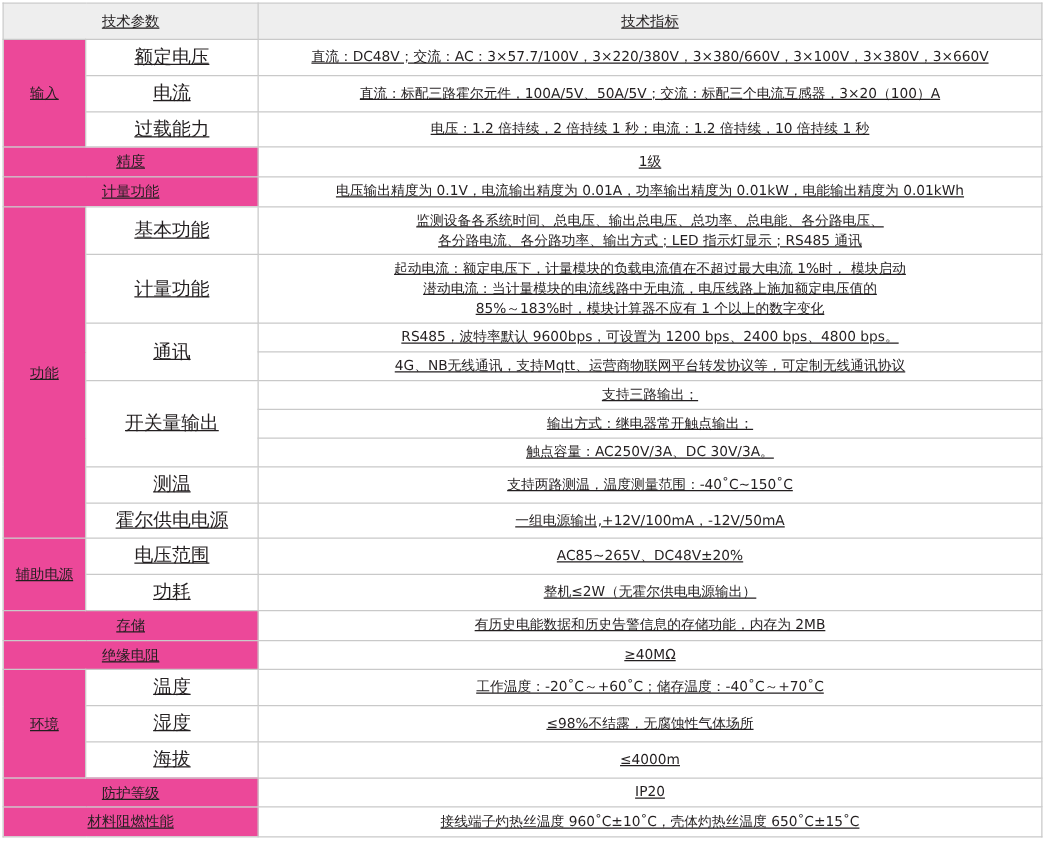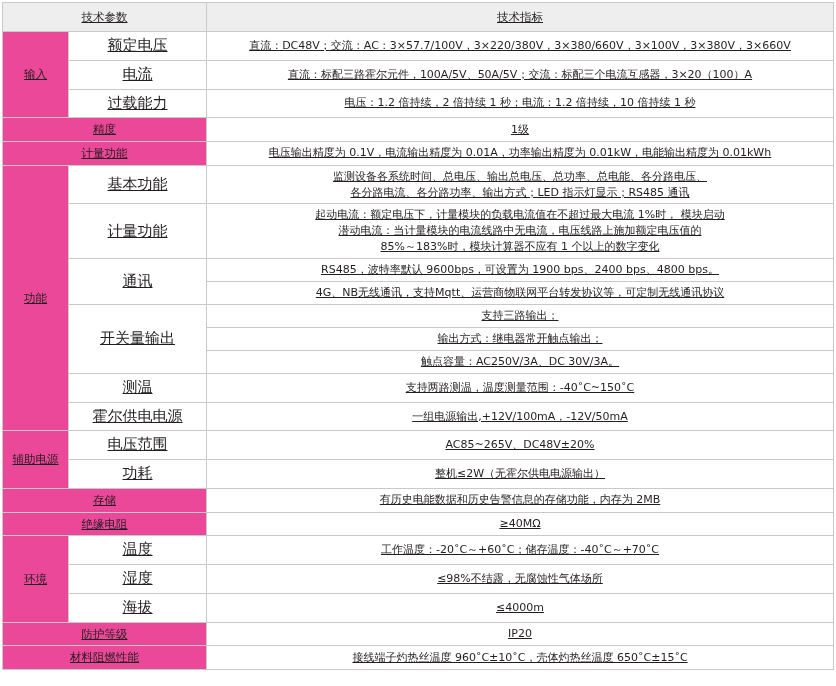--- a/index.html
+++ b/index.html
@@ -119,21 +119,21 @@
           <td class="sub">计量功能</td>
           <td class="val">
             <span class="line">起动电流：额定电压下，计量模块的负载电流值在不超过最大电流 1%时， 模块启动</span>
             <span class="line">潜动电流：当计量模块的电流线路中无电流，电压线路上施加额定电压值的</span>
             <span class="line">85%～183%时，模块计算器不应有 1 个以上的数字变化</span>
           </td>
         </tr>
         <tr>
           <td class="sub" rowspan="2">通讯</td>
           <td class="val">
-            <span class="line">RS485，波特率默认 9600bps，可设置为 1900 bps、2400 bps、4800 bps。</span>
+            <span class="line">RS485，波特率默认 9600bps，可设置为 1200 bps、2400 bps、4800 bps。</span>
           </td>
         </tr>
         <tr>
           <td class="val">
             <span class="line">4G、NB无线通讯，支持Mqtt、运营商物联网平台转发协议等，可定制无线通讯协议</span>
           </td>
         </tr>
         <tr>
           <td class="sub" rowspan="3">开关量输出</td>
           <td class="val">

